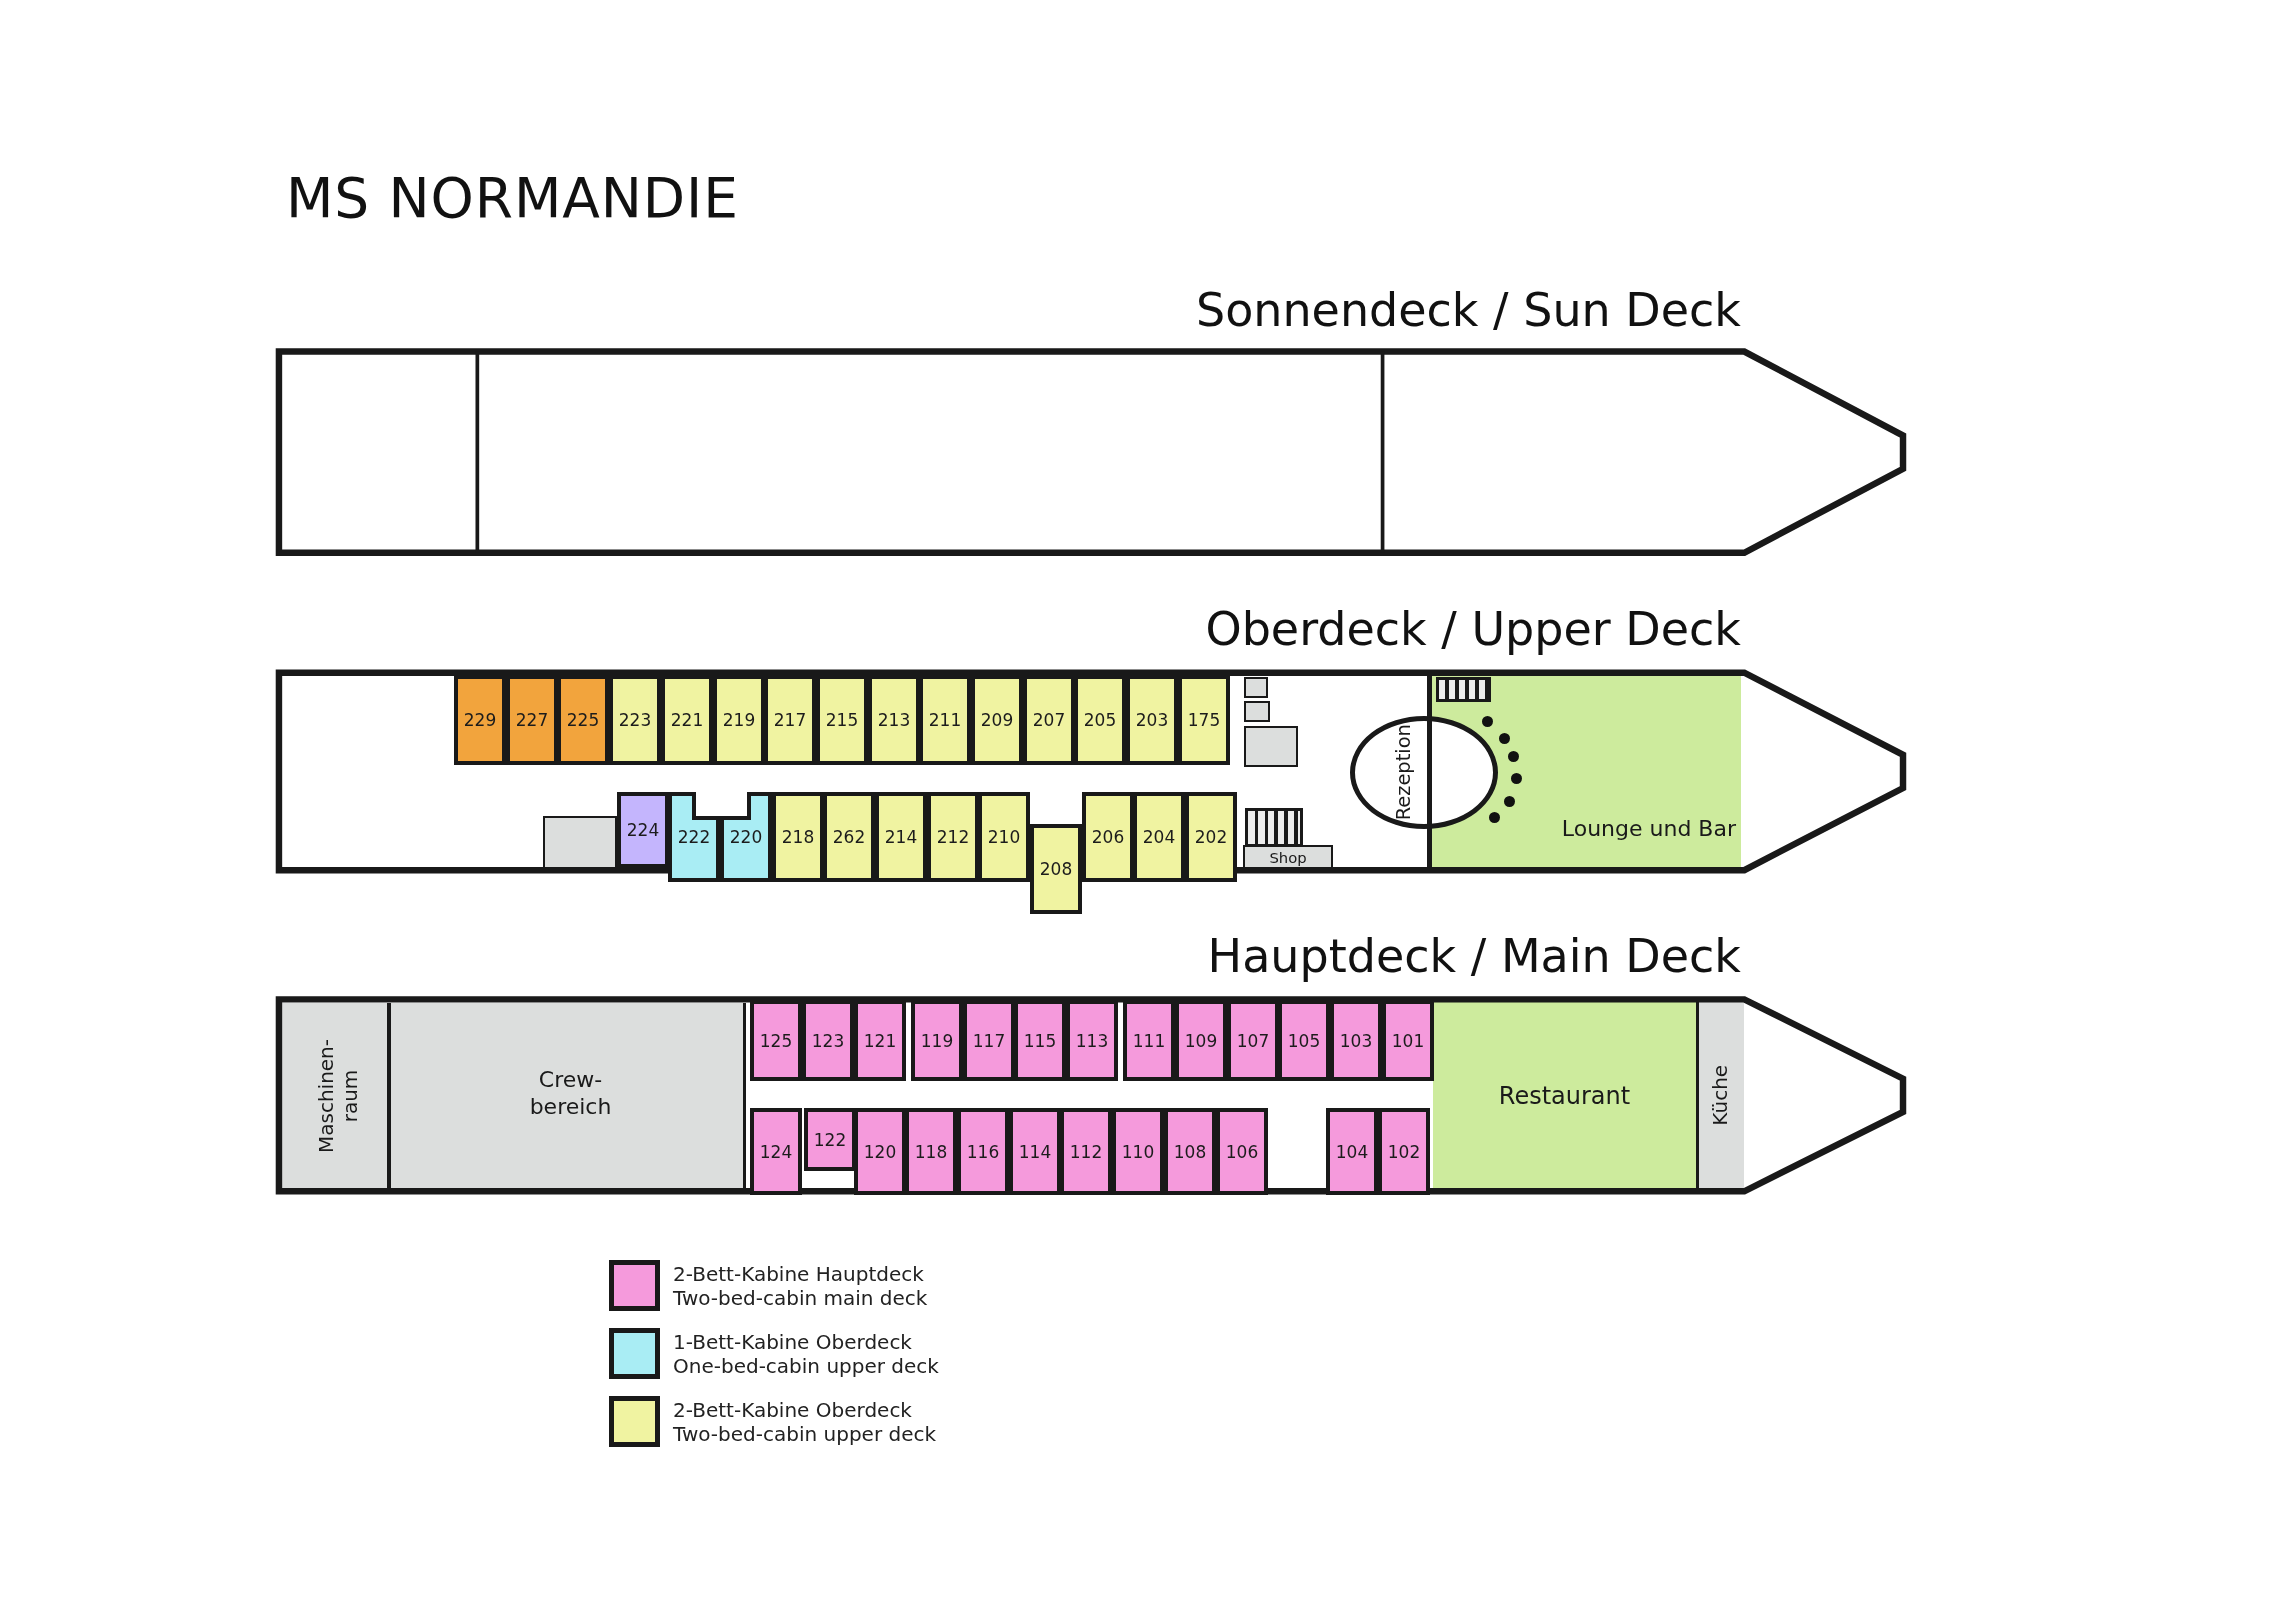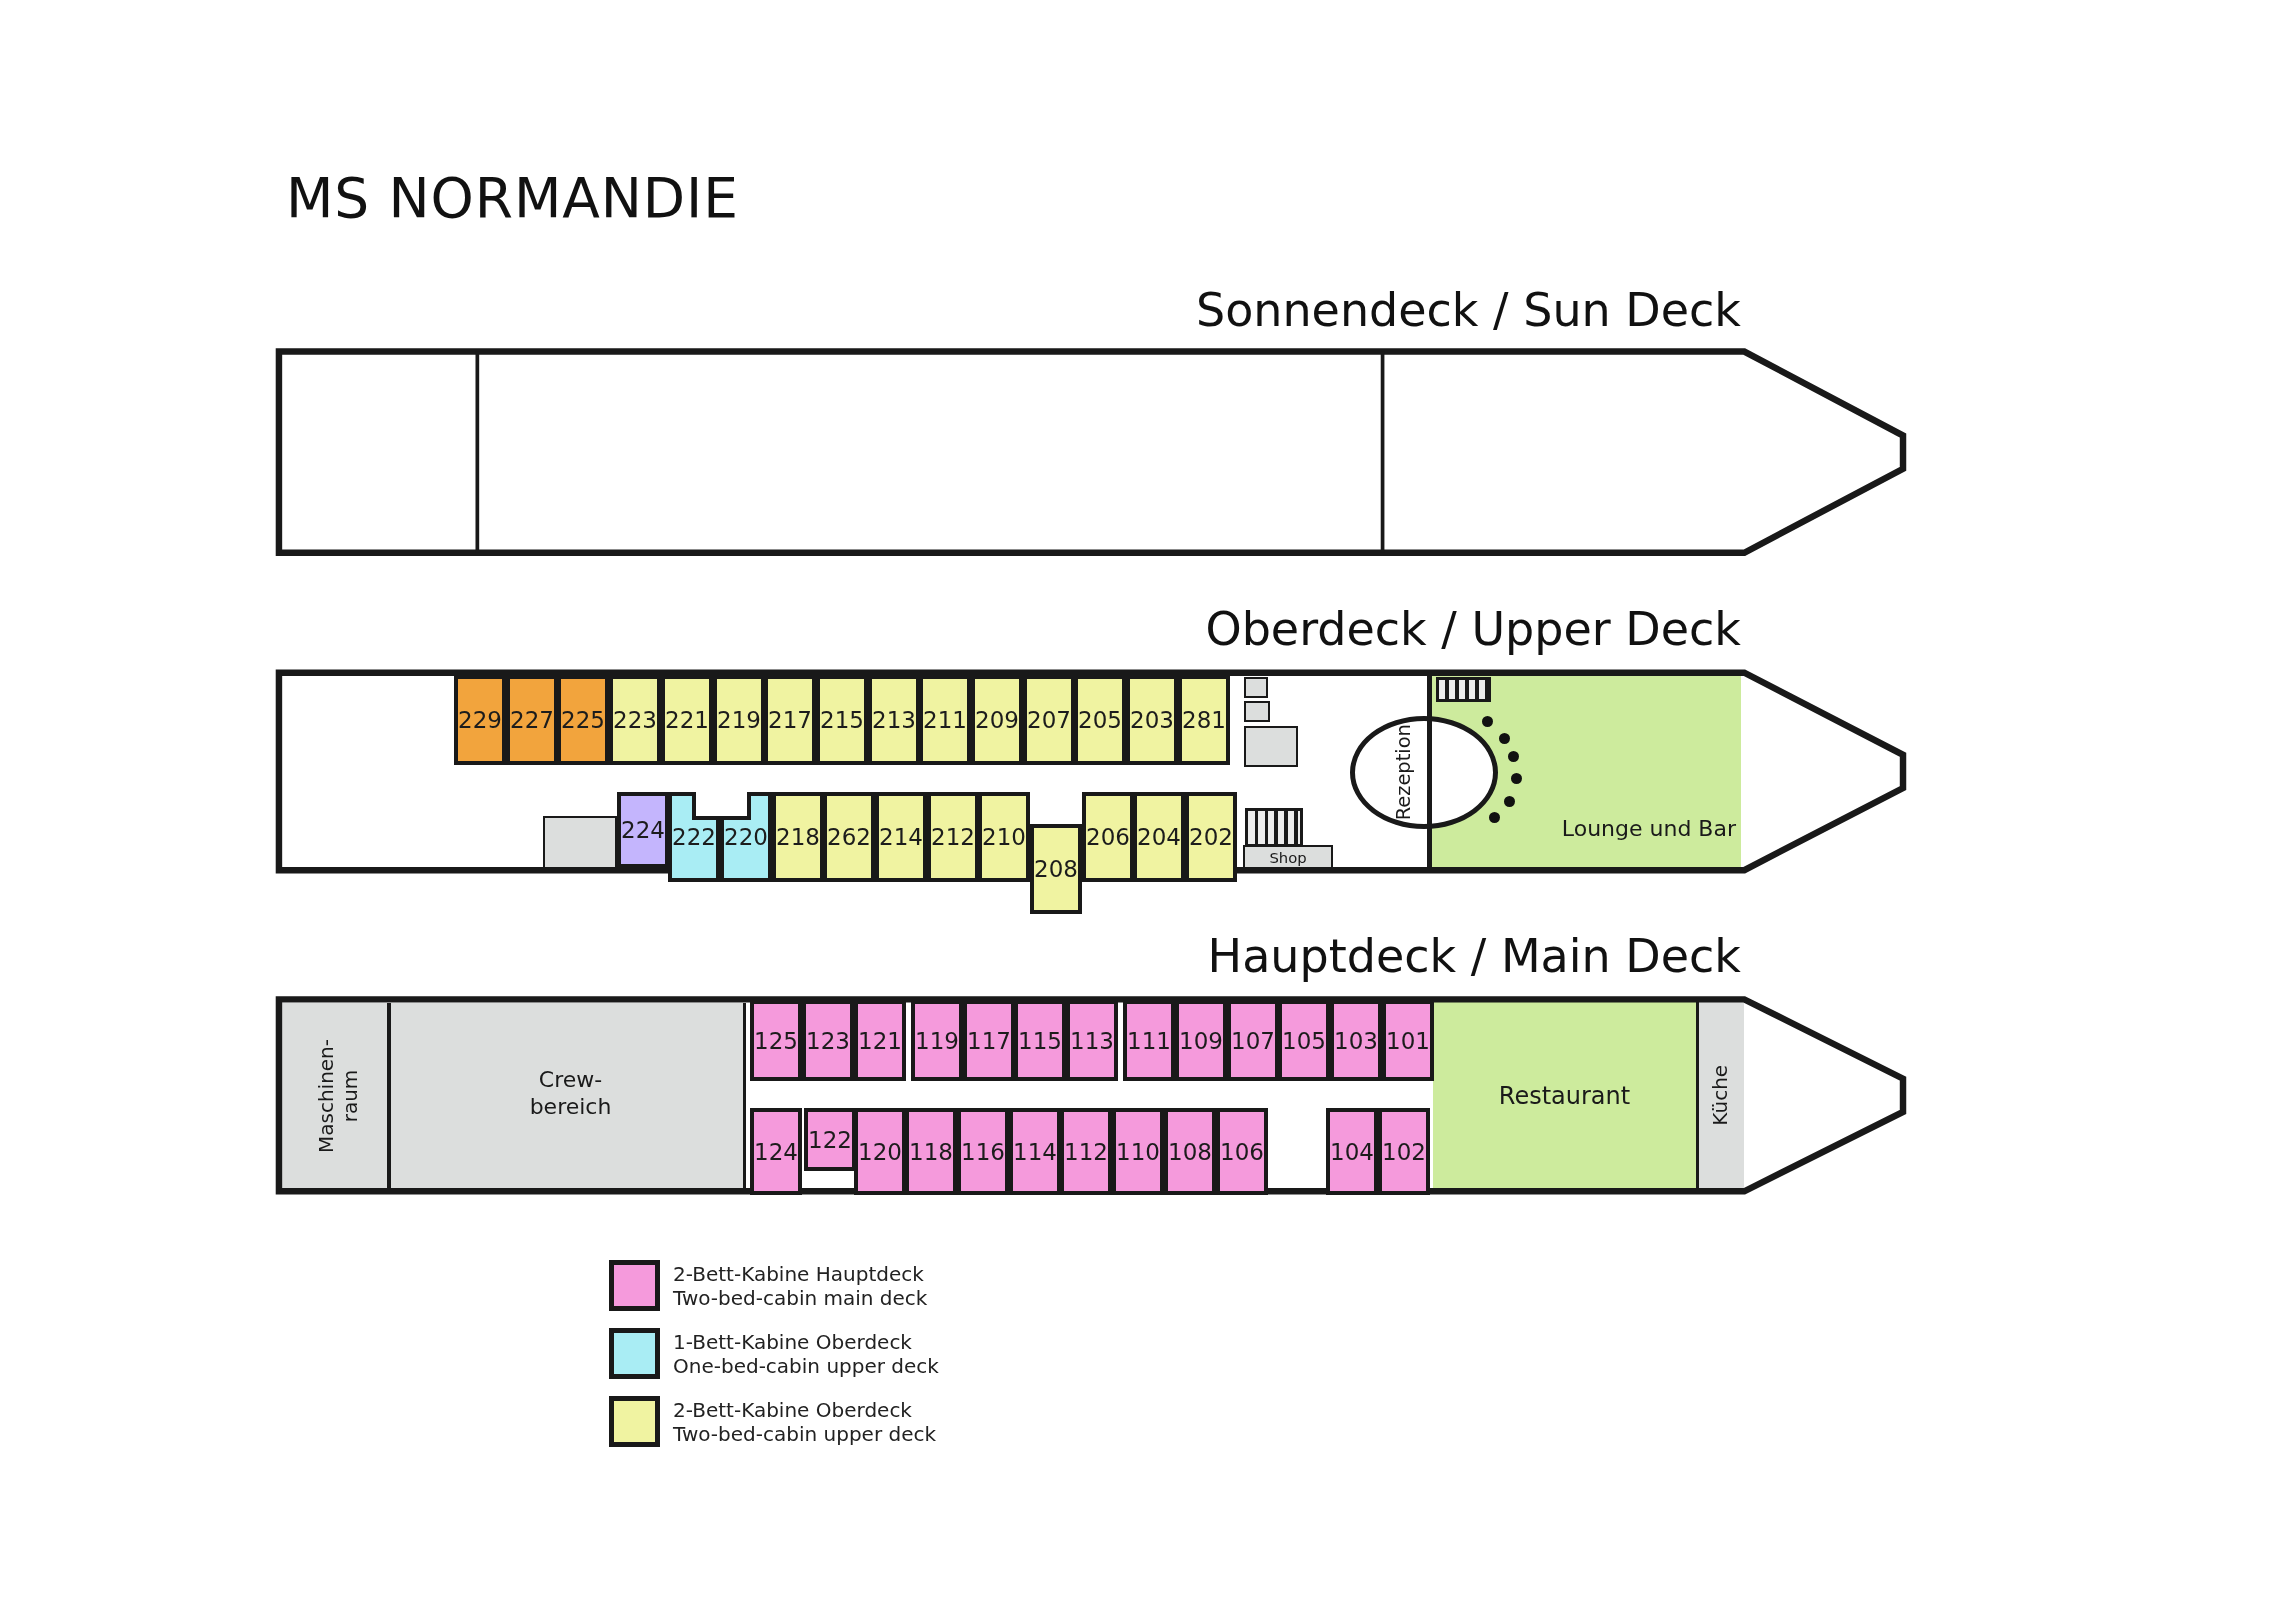--- a/index.html
+++ b/index.html
@@ -9,21 +9,21 @@
   #title{left:286px;top:166px;font-size:55px;letter-spacing:0.9px;color:#111;}
   .deck-heading{width:831px;text-align:right;font-size:46px;line-height:52px;color:#111;}
   #heading-sun{left:910px;top:284px;}
   #heading-upper{left:910px;top:603px;}
   #heading-main{left:910px;top:930px;}
   svg.hull{left:0;top:0;z-index:30;pointer-events:none;}
   .fill{z-index:5;}
   .green{background:#CDEB9D;}
   .gray{background:#DCDEDD;}
   .cabin{position:absolute;box-sizing:border-box;border:4.6px solid #191919;display:flex;
-         align-items:center;justify-content:center;font-size:23px;color:#1c1c1c;z-index:40;}
+         align-items:center;justify-content:center;font-size:17px;color:#1c1c1c;z-index:40;}
   .stairs{box-sizing:border-box;border:3.7px solid #191919;z-index:42;
           background:repeating-linear-gradient(90deg,#ececec 0px,#ececec 6.5px,#191919 6.5px,#191919 10px);}
   .graybox{box-sizing:border-box;border:2.8px solid #191919;background:#DCDEDD;z-index:25;}
   .vtext{display:flex;align-items:center;justify-content:center;text-align:center;
          transform:rotate(-90deg);}
   .dot{position:absolute;width:11px;height:11px;border-radius:50%;background:#111;z-index:46;}
   #reception-ellipse{left:1350px;top:716px;width:148px;height:113px;border-radius:50%;
         border:5.5px solid #191919;background:#ffffff;box-sizing:border-box;z-index:18;}
   #lounge-bulkhead{left:1427px;top:676px;width:4.6px;height:193px;background:#191919;z-index:20;}
   #notch-222-220{left:692px;top:792px;width:59px;height:28px;background:#ffffff;
@@ -87,21 +87,21 @@
       <div class="cabin" style="left: 661px; top: 675px; width: 52px; height: 90px; background: rgb(240, 243, 161);">221</div>
       <div class="cabin" style="left: 713px; top: 675px; width: 52px; height: 90px; background: rgb(240, 243, 161);">219</div>
       <div class="cabin" style="left: 764px; top: 675px; width: 52px; height: 90px; background: rgb(240, 243, 161);">217</div>
       <div class="cabin" style="left: 816px; top: 675px; width: 52px; height: 90px; background: rgb(240, 243, 161);">215</div>
       <div class="cabin" style="left: 868px; top: 675px; width: 52px; height: 90px; background: rgb(240, 243, 161);">213</div>
       <div class="cabin" style="left: 919px; top: 675px; width: 52px; height: 90px; background: rgb(240, 243, 161);">211</div>
       <div class="cabin" style="left: 971px; top: 675px; width: 52px; height: 90px; background: rgb(240, 243, 161);">209</div>
       <div class="cabin" style="left: 1023px; top: 675px; width: 52px; height: 90px; background: rgb(240, 243, 161);">207</div>
       <div class="cabin" style="left: 1074px; top: 675px; width: 52px; height: 90px; background: rgb(240, 243, 161);">205</div>
       <div class="cabin" style="left: 1126px; top: 675px; width: 52px; height: 90px; background: rgb(240, 243, 161);">203</div>
-      <div class="cabin" style="left: 1178px; top: 675px; width: 52px; height: 90px; background: rgb(240, 243, 161);">281</div>
+      <div class="cabin" style="left: 1178px; top: 675px; width: 52px; height: 90px; background: rgb(240, 243, 161);">175</div>
     </div>
   <div>
       <div class="cabin" style="left: 617px; top: 792px; width: 52px; height: 76px; background: #c4b5fd;">224</div>
       <div class="cabin" style="left: 668px; top: 792px; width: 52px; height: 90px; background: rgb(169, 237, 244);">222</div>
       <div class="cabin" style="left: 720px; top: 792px; width: 52px; height: 90px; background: rgb(169, 237, 244);">220</div>
       <div class="cabin" style="left: 772px; top: 792px; width: 52px; height: 90px; background: rgb(240, 243, 161);">218</div>
       <div class="cabin" style="left: 823px; top: 792px; width: 52px; height: 90px; background: rgb(240, 243, 161);">262</div>
       <div class="cabin" style="left: 875px; top: 792px; width: 52px; height: 90px; background: rgb(240, 243, 161);">214</div>
       <div class="cabin" style="left: 927px; top: 792px; width: 52px; height: 90px; background: rgb(240, 243, 161);">212</div>
       <div class="cabin" style="left: 978px; top: 792px; width: 52px; height: 90px; background: rgb(240, 243, 161);">210</div>

